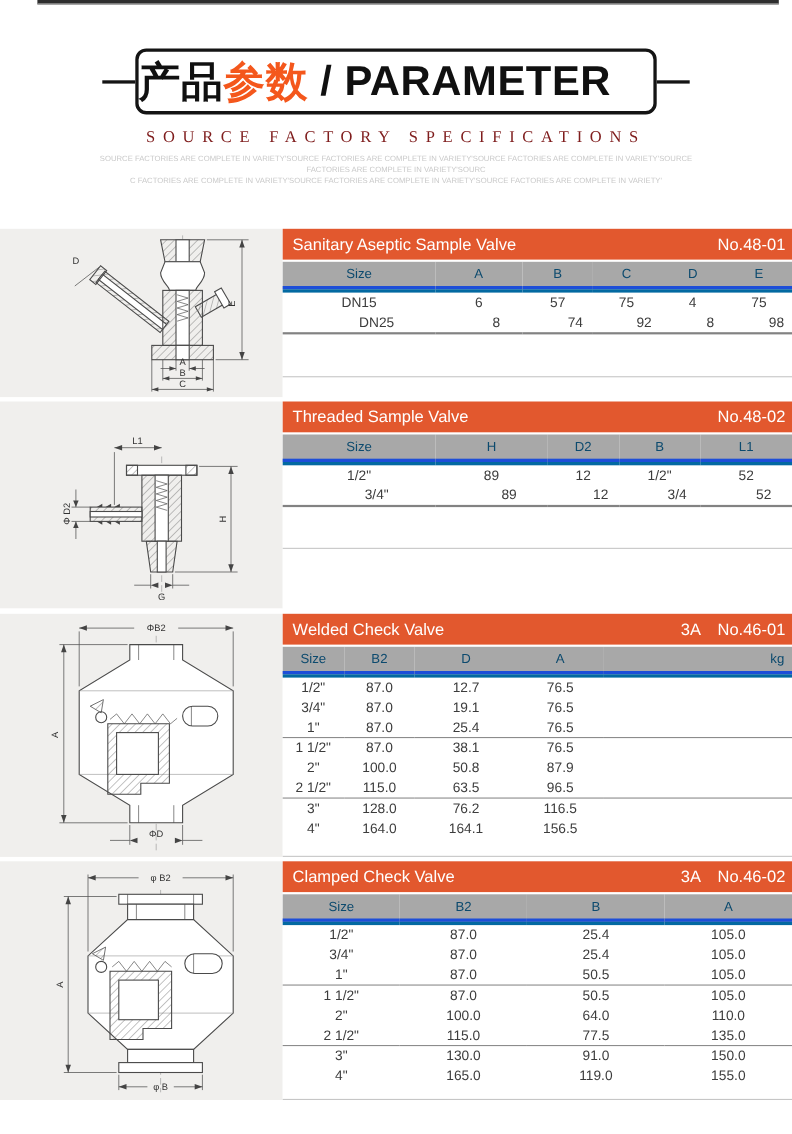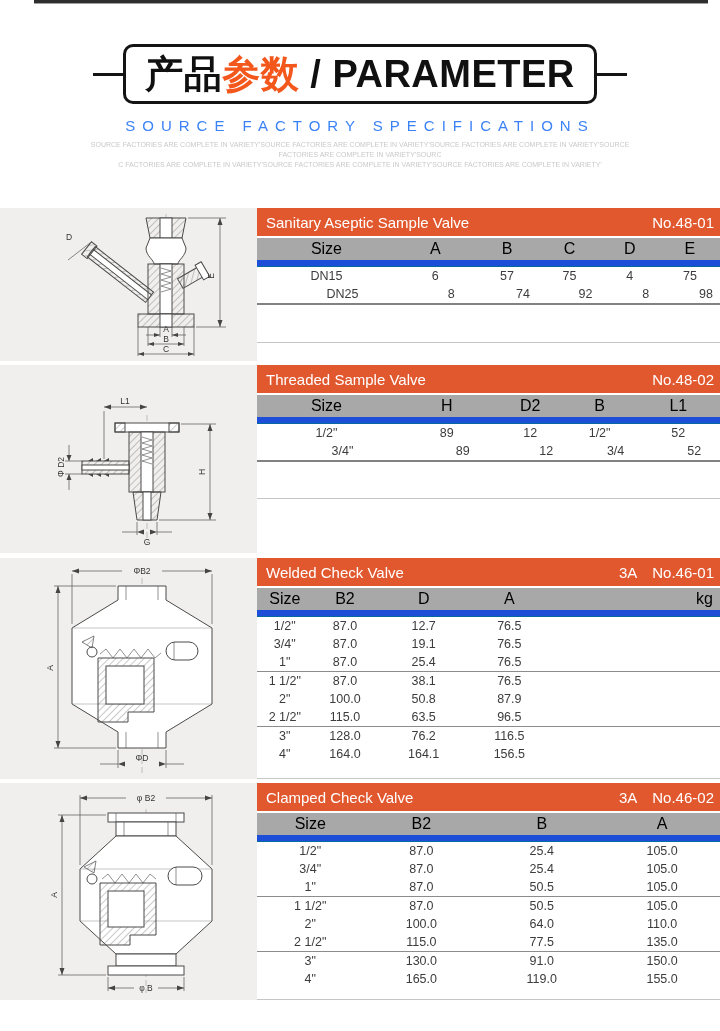--- a/index.html
+++ b/index.html
@@ -1,46 +1,46 @@
 <!DOCTYPE html>
 <html><head>
 <meta charset="utf-8">
 <style>
   html,body{margin:0;padding:0;background:#fff;}
   .page{position:relative;width:720px;height:1031px;background:#ffffff;overflow:hidden;
         font-family:"Liberation Sans","DejaVu Sans",sans-serif;color:#3c3c3c;}
   .top-bar{position:absolute;top:0;left:34px;width:674px;height:3px;background:#2e2e2e;border-bottom:1px solid #a0a0a0;}
   
   .title-box{position:relative;margin:44px auto 0;width:468px;height:54px;border:3px solid #141414;
-             border-radius:10px;display:flex;align-items:center;justify-content:center;
+             border-radius:10px;display:flex;align-items:center;justify-content:flex-start;
              font-size:38px;font-weight:700;color:#101010;letter-spacing:.5px;background:#fff;}
   .tick{position:absolute;top:26px;width:30px;height:3px;background:#141414;}
   .tick.l{left:-33px}.tick.r{right:-33px}
   .orange{color:#f4571c;}
   .en{white-space:pre;}
-  .subtitle{margin-top:13px;text-align:center;font-size:15px;letter-spacing:7px;color:#3b82f6;}
+  .subtitle{margin-top:13px;text-align:center;font-size:15px;letter-spacing:7px;color:#7f1d1d;font-family:Liberation Serif, serif;}
   .fine{width:545px;margin:0 auto;text-align:center;font-size:7px;line-height:1.45;color:#c9c9c9;}
   .fine.first{margin-top:6px;}
   
   .secs{margin-top:38px;}
   .sec{display:flex;}
   .sec .panel{width:257px;background:#f0efed;position:relative;flex:none;}
   .sec .right{flex:1;position:relative;background:#fff;}
   .sec1{height:153px;margin-bottom:4px}
   .sec2{height:188px;margin-bottom:5px}
   .sec3{height:221px;margin-bottom:4px}
   .sec4{height:217px}
   .bar{height:28px;background:#e2582e;color:#fff;display:flex;align-items:center;
        justify-content:space-between;padding:0 6px 0 9px;font-size:15px;margin-bottom:2px;}
   .bar-code{display:flex;gap:15px;}
   table.t{width:100%;border-collapse:separate;border-spacing:0;table-layout:fixed;}
-  .t th{height:22px;background:#a8a8a8;color:#000000;font-weight:400;font-size:16px;
-        text-align:center;border-bottom:6px solid #1d4ed8;padding:0;}
+  .t th{height:22px;background:#a8a8a8;color:#0c4a6e;font-weight:400;font-size:12px;
+        text-align:center;border-bottom:3px solid #1d4ed8;padding:0;}
   .t td{height:18px;text-align:center;font-size:12.5px;color:#3c3c3c;padding:0;}
-  .t tbody tr:first-child td{border-top:1px solid #0369a1;}
+  .t tbody tr:first-child td{border-top:3px solid #0369a1;}
   .t tr.group-end td{border-bottom:1px solid #8c8c8c;}
   .t-endline tbody tr:last-child td{border-bottom:2px solid #828282;padding-left:32px;}
   .t3 th:last-child{text-align:right;padding-right:7px;}
   .fline{position:absolute;left:0;right:0;height:1px;background:#c6c6c6;}
   .fl1{top:134px}.fl2{top:133px}.fl3{bottom:0}.fl4{bottom:0}
   
   svg{display:block;}
   .dwg{position:absolute;}
   .o{fill:#ffffff;stroke:#4a4a4a;stroke-width:1;}
   .thin{fill:none;stroke:#4a4a4a;stroke-width:.6;}

